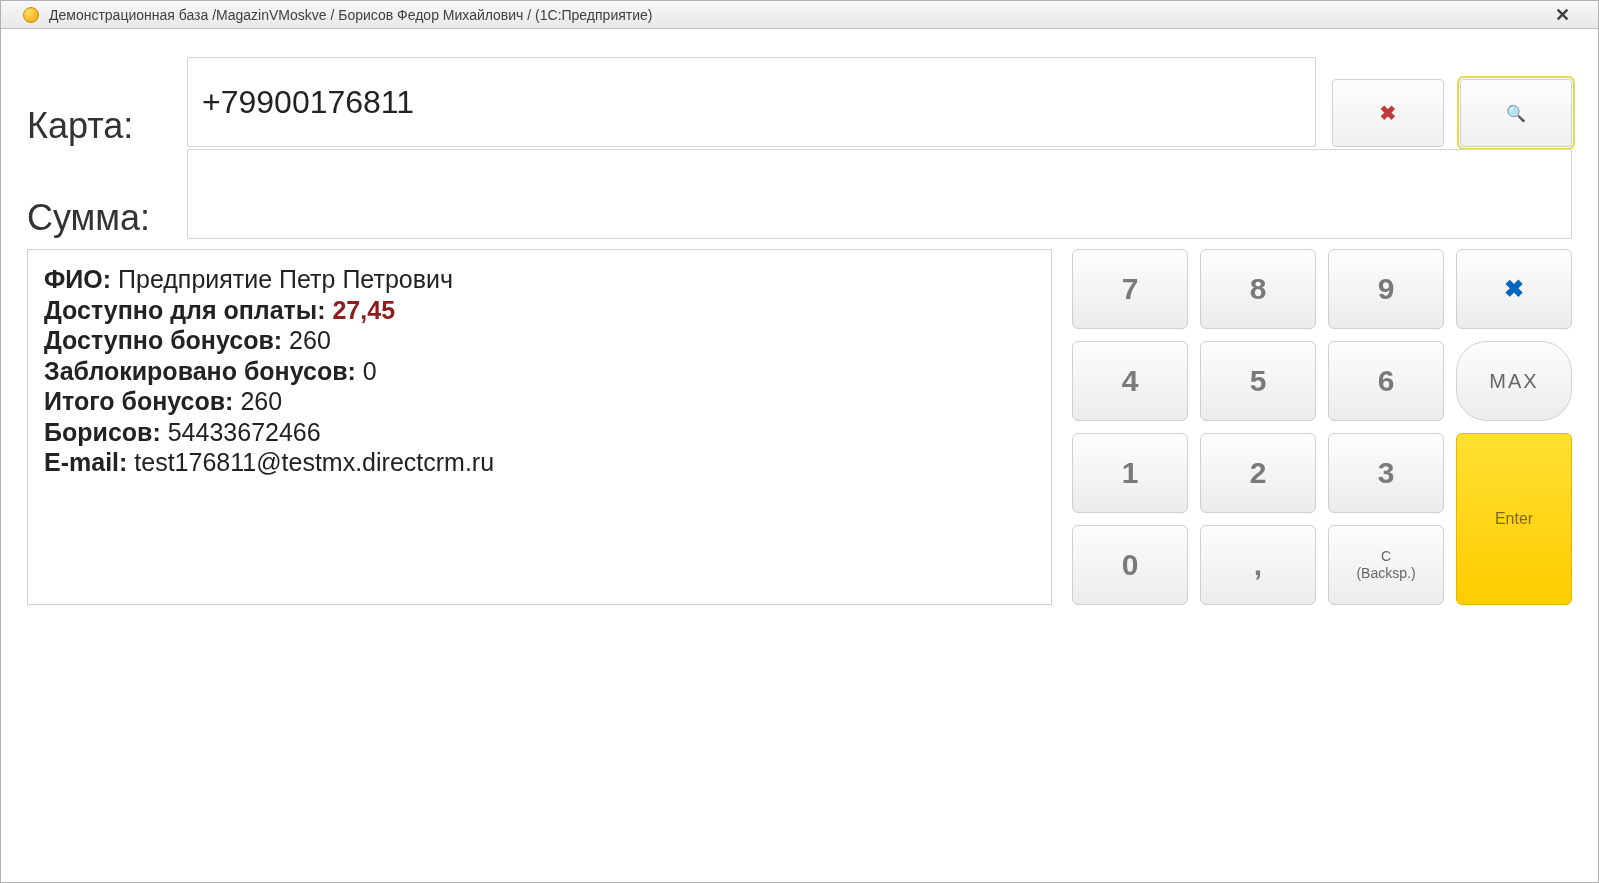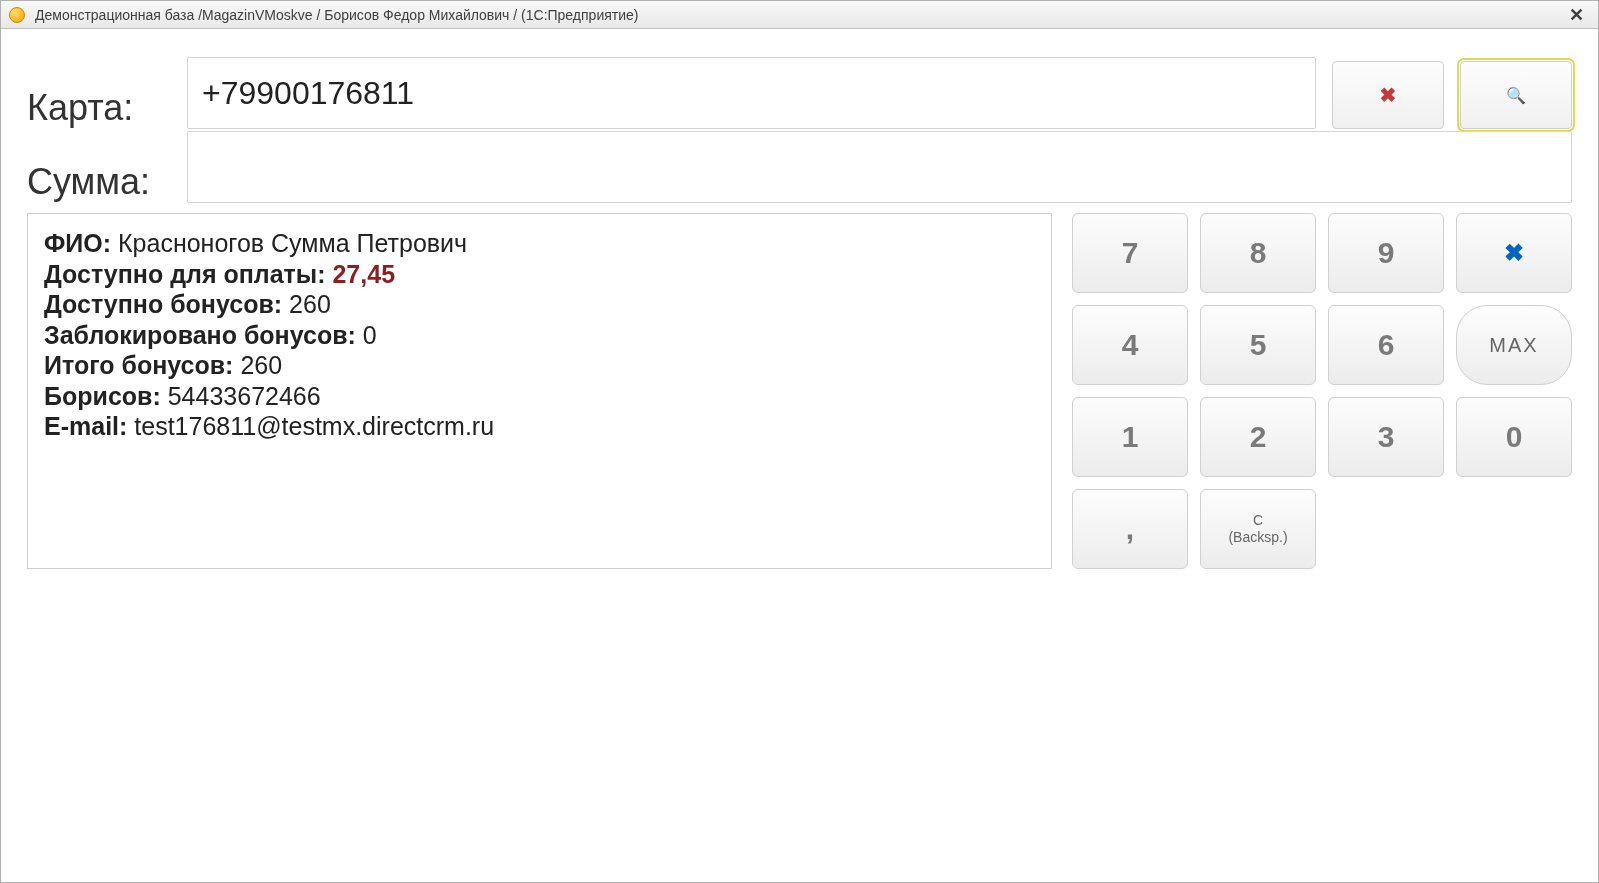--- a/index.html
+++ b/index.html
@@ -15,21 +15,21 @@
     display: flex;
     flex-direction: column;
     border: 1px solid #b0b0b0;
   }
   .titlebar {
     height: 28px;
     background: linear-gradient(to bottom, #f8f8f8, #e8e8e8);
     border-bottom: 1px solid #c0c0c0;
     display: flex;
     align-items: center;
-    padding: 0 8px;
+    padding: 0 22px;
     font-size: 14px;
     color: #404040;
   }
   .titlebar-icon {
     width: 16px;
     height: 16px;
     background: radial-gradient(circle at 30% 30%, #ffe066, #f59f00);
     border-radius: 50%;
     margin-right: 10px;
     border: 1px solid #d08800;
@@ -57,21 +57,21 @@
     margin-bottom: 2px;
   }
   .form-label {
     font-size: 36px;
     color: #333;
     width: 160px;
     flex-shrink: 0;
   }
   .text-input {
     flex: 1;
-    height: 72px;
+    height: 90px;
     border: 1px solid #d4d4d4;
     border-radius: 2px;
     font-size: 32px;
     padding: 4px 14px;
     color: #222;
     background: #fff;
   }
   .action-btn {
     width: 112px;
     height: 68px;
@@ -170,21 +170,21 @@
     <div class="form-row">
       <div class="form-label">Сумма:</div>
       <input type="text" class="text-input" value="" style="">
     </div>
 
     <div class="lower">
 
       <div class="info-panel">
         <div>
           <span class="label">ФИО:</span>
-          <span>Красноногов Сумма Петрович</span>
+          <span>Предприятие Петр Петрович</span>
         </div>
         <div>
           <span class="label">Доступно для оплаты:</span>
           <span class="red">27,45</span>
         </div>
         <div>
           <span class="label">Доступно бонусов:</span>
           <span>260</span>
         </div>
         <div>
@@ -212,20 +212,21 @@
         <div class="key blue-x">✖</div>
 
         <div class="key">4</div>
         <div class="key">5</div>
         <div class="key">6</div>
         <div class="key max">MAX</div>
 
         <div class="key">1</div>
         <div class="key">2</div>
         <div class="key">3</div>
+        <div class="key enter">Enter</div>
 
         <div class="key">0</div>
         <div class="key">,</div>
         <div class="key small-text">
           <span>C</span>
           <span>(Backsp.)</span>
         </div>
       </div>
 
     </div>

